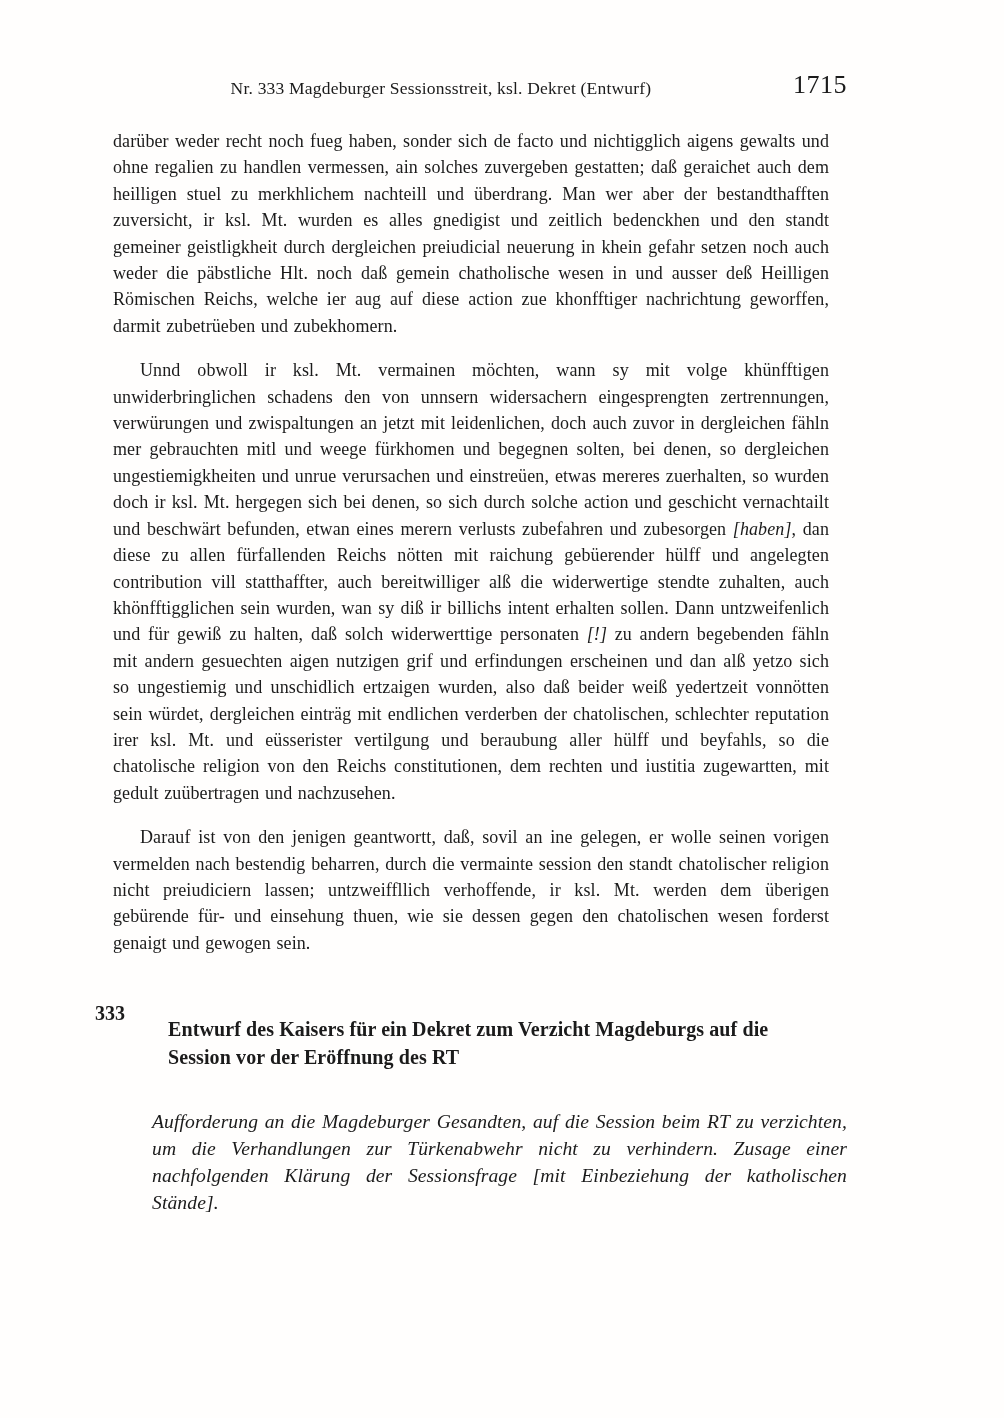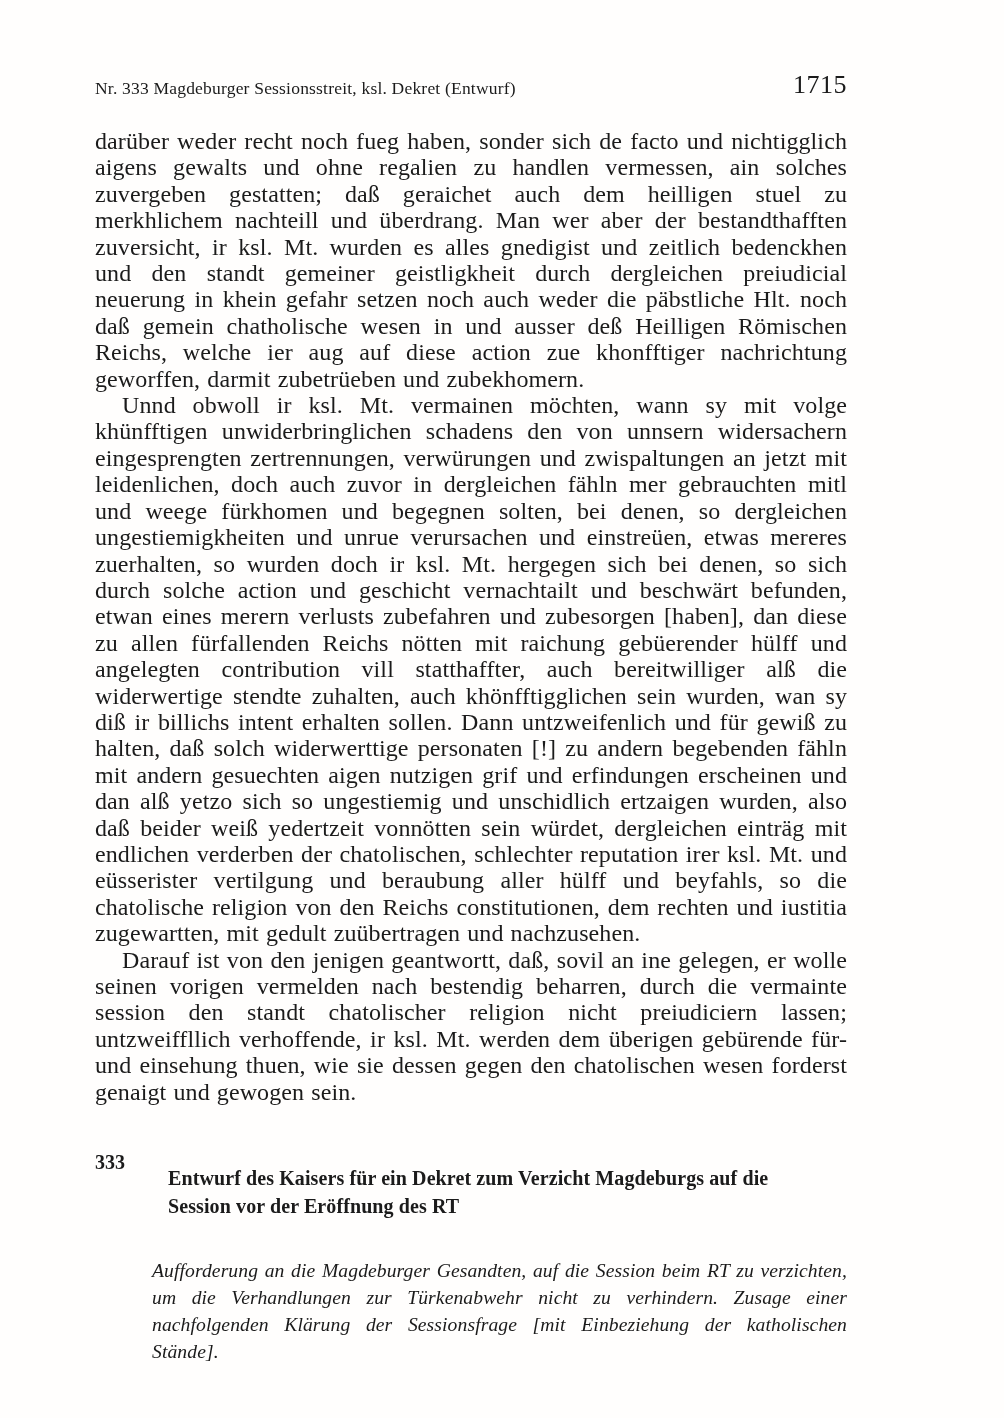--- a/index.html
+++ b/index.html
@@ -24,43 +24,44 @@
   }
   .running-header {
     position: relative;
     height: 26px;
     margin-bottom: 26px;
     font-size: 17.5px;
     line-height: 24px;
   }
   .rh-title {
     display: block;
-    text-align: left;
+    text-align: center;
     letter-spacing: 0.2px;
     padding-right: 60px;
   }
   .rh-page {
     position: absolute;
     right: 0;
     top: -3px;
     font-size: 26px;
     letter-spacing: 0.5px;
   }
   .body-par {
-    margin: 0;
-    font-size: 24px;
+    margin: 18px;
+    font-size: 18px;
     line-height: 26.4px;
     text-align: justify;
     letter-spacing: 0.1px;
     word-spacing: 1px;
   }
   .body-par.indent {
     text-indent: 27px;
   }
   .it {
+    font-style: italic;
   }
   .entry-block {
     margin-top: 44px;
   }
   .entry-head {
     display: flex;
     align-items: flex-start;
     justify-content: flex-end;
   }
   .entry-number {

